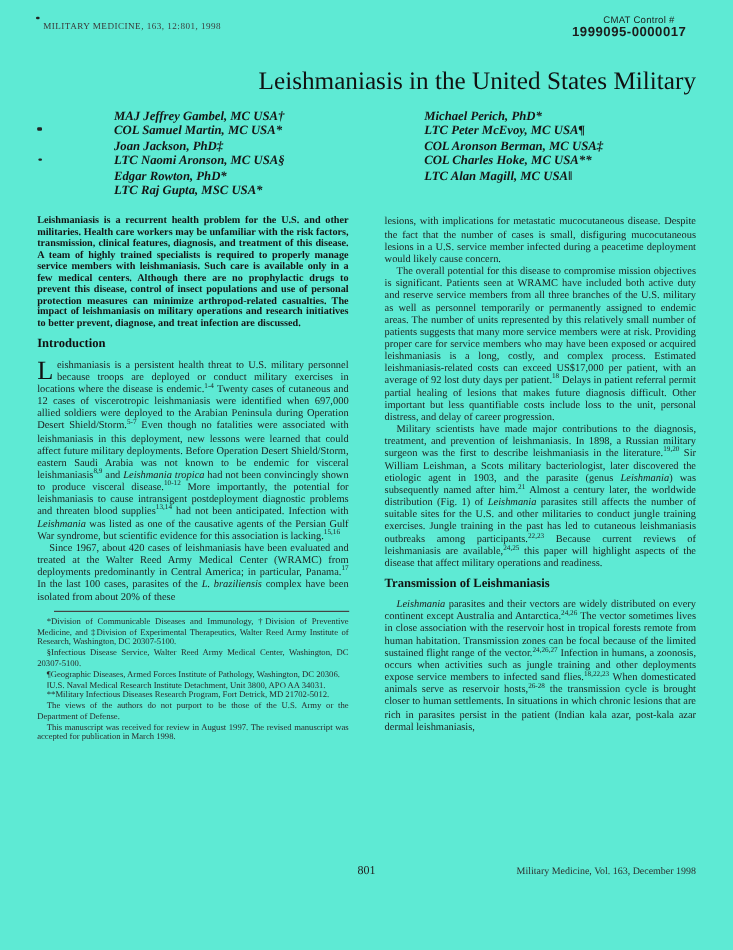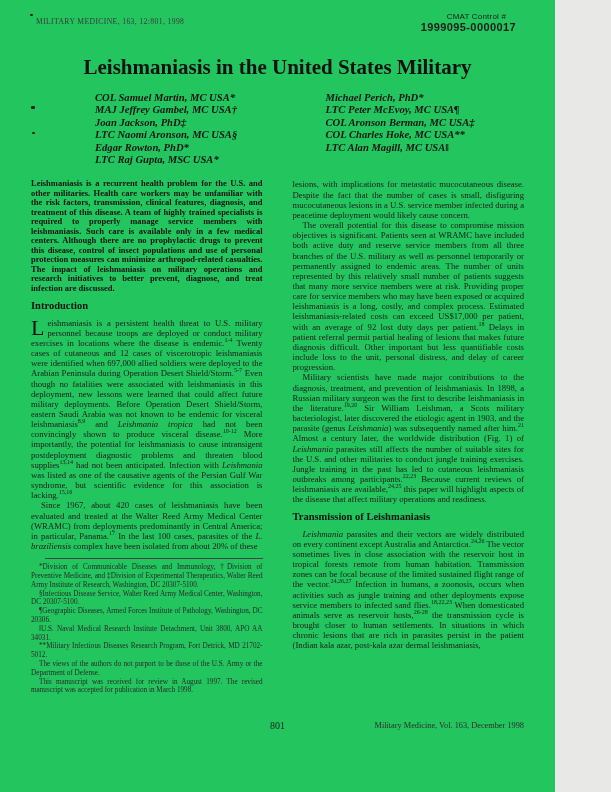--- a/index.html
+++ b/index.html
@@ -1,33 +1,33 @@
 <!DOCTYPE html>
 <html><head>
 <meta charset="utf-8">
 <style>
   html,body{margin:0;padding:0;background:#e8e8e6;}
   .page{
     position:relative;
-    width:555px;height:792px;
-    background:#22c55e;
+    width:611px;height:792px;
+    background:#5eead4;
     font-family:"Liberation Serif", serif;
     color:#1c1c1c;
     overflow:hidden;
     box-sizing:border-box;
     padding:12px 31px 0 31px;
   }
   
   .hdr{display:flex;justify-content:space-between;align-items:flex-start;height:34px;}
   .journal-line{font-size:7.6px;letter-spacing:.4px;color:#3a3a3a;margin-top:5px;margin-left:5px;}
   .cmat{font-family:"Liberation Sans", sans-serif;margin-right:8px;}
   .cmat .lbl{font-size:8px;font-weight:normal;letter-spacing:.2px;padding-left:26px;}
   .cmat .num{font-size:11px;font-weight:bold;letter-spacing:.4px;}
   
-  .title{font-size:21px;text-align:center;margin:9px 0 12px 0;font-weight:bold;color:#111;}
+  .title{font-size:21px;text-align:right;margin:9px 0 12px 0;font-weight:normal;color:#111;}
   .authors{display:flex;margin:0 0 0 0;}
   .authors .col{width:50%;box-sizing:border-box;}
   .authors .col.left{padding-left:64px;}
   .authors .col.right{padding-left:48px;}
   .author{font-size:10.6px;font-style:italic;font-weight:bold;line-height:12.4px;color:#151515;}
   
   .cols{display:flex;gap:30px;margin-top:13px;}
   .colbody{width:268px;font-size:8.7px;line-height:10.15px;text-align:justify;color:#1d1d1d;}
   .abstract{font-weight:bold;font-size:8.5px;line-height:9.5px;text-align:justify;color:#141414;}
   .sec-head{font-size:10.5px;font-weight:bold;margin:8px 0 6px 0;color:#111;}
@@ -62,22 +62,22 @@
     <div class="cmat">
       <div class="lbl">CMAT Control #</div>
       <div class="num">1999095-0000017</div>
     </div>
   </div>
 
   <h1 class="title">Leishmaniasis in the United States Military</h1>
 
   <div class="authors">
     <div class="col left">
+      <div class="author">MAJ Jeffrey Gambel, MC USA†</div>
       <div class="author">COL Samuel Martin, MC USA*</div>
-      <div class="author">MAJ Jeffrey Gambel, MC USA†</div>
       <div class="author">Joan Jackson, PhD‡</div>
       <div class="author">LTC Naomi Aronson, MC USA§</div>
       <div class="author">Edgar Rowton, PhD*</div>
       <div class="author">LTC Raj Gupta, MSC USA*</div>
     </div>
     <div class="col right">
       <div class="author">Michael Perich, PhD*</div>
       <div class="author">LTC Peter McEvoy, MC USA¶</div>
       <div class="author">COL Aronson Berman, MC USA‡</div>
       <div class="author">COL Charles Hoke, MC USA**</div>

